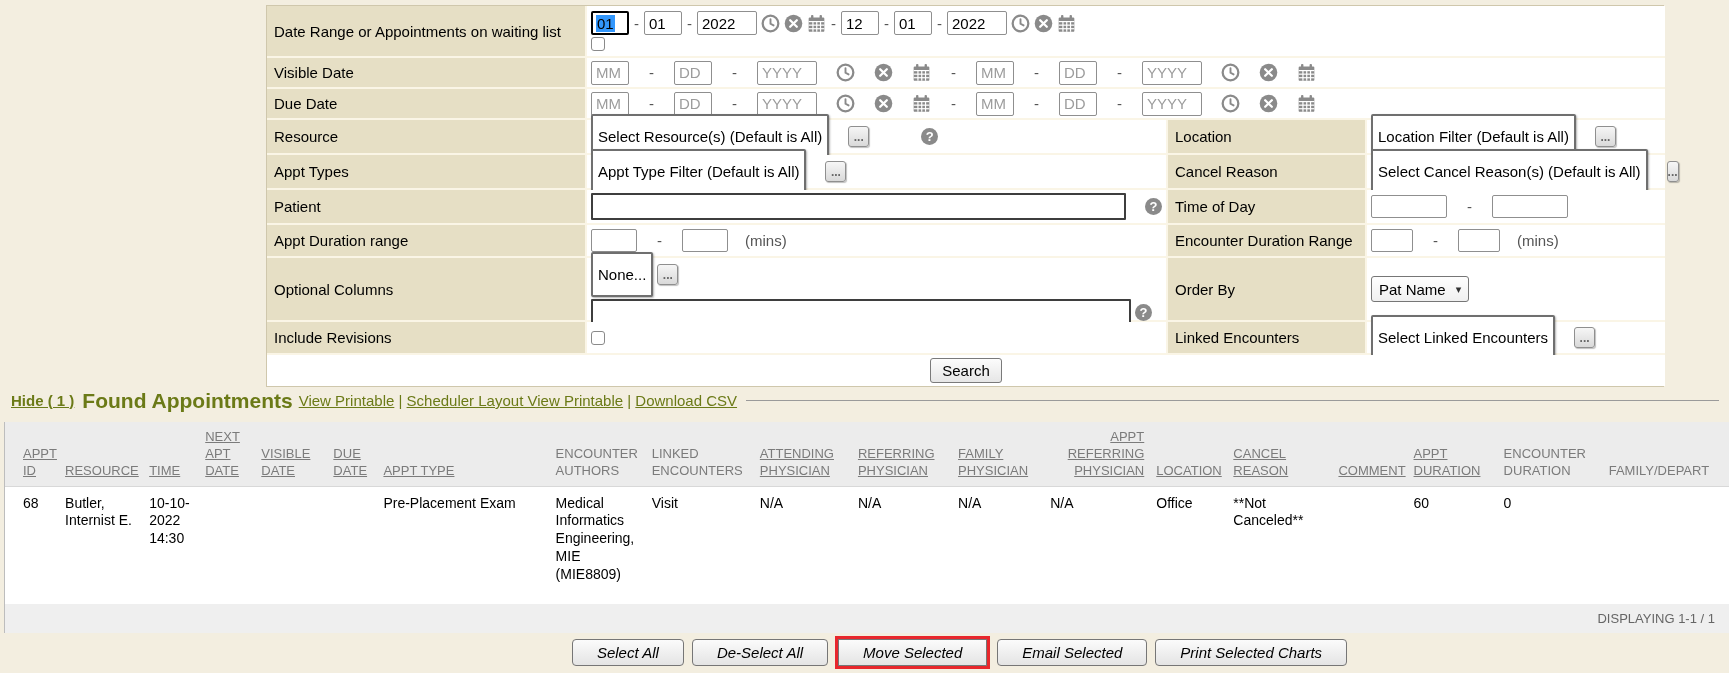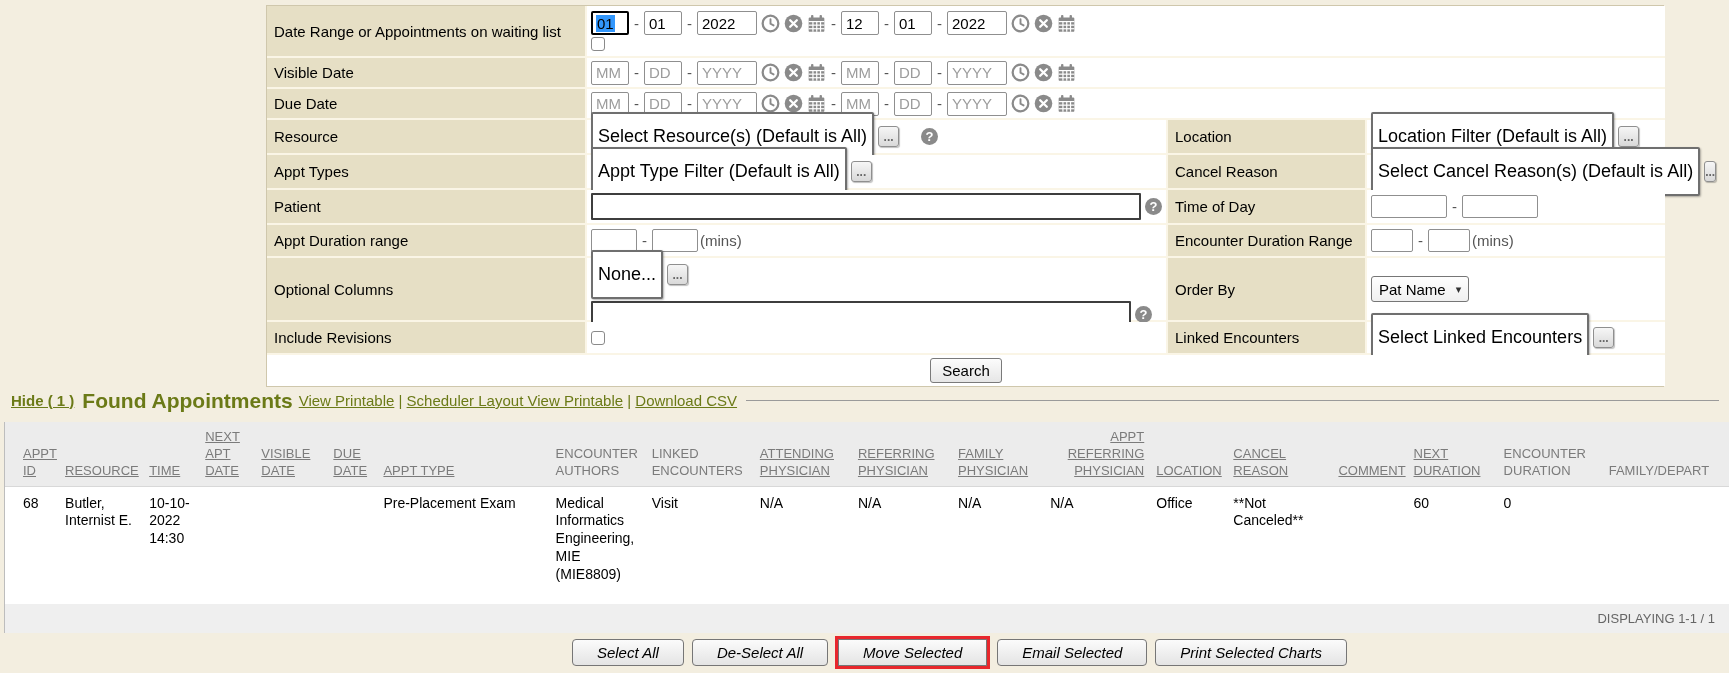--- a/index.html
+++ b/index.html
@@ -15,37 +15,37 @@
     position:absolute; left:266px; top:5px; width:1398px;
     display:grid;
     grid-template-columns:320px 579px 201px 298px;
     grid-template-rows:52px 31px 31px 35px 35px 35px 33px 64px 33px 31px;
     background:#fff;
     border:1px solid #cfc7ac;
   }
   .fl{ background:#e6dfc5; padding:0 7px; display:flex; align-items:center;
        border-bottom:2px solid #faf5e6; border-right:2px solid #faf5e6; }
   .fl.right{ border-left:2px solid #faf5e6; }
-  .fi{ background:#fff; display:flex; align-items:center; gap:4px; padding:0 4px;
+  .fi{ background:#fff; display:flex; align-items:center; gap:19px; padding:0 4px;
        border-bottom:2px solid #faf5e6; }
   .span-rest{ grid-column:2/5; }
   .span-all{ grid-column:1/5; justify-content:center; border-bottom:none; }
   .stack{ flex-direction:column; align-items:flex-start; justify-content:center; gap:2px; }
   .hline{ display:flex; align-items:center; gap:4px; }
   .di{ height:24px; border:1px solid #8f8f8f; border-radius:2px; padding:1px 4px;
        font-size:15px; width:38px; font-family:"Liberation Sans",sans-serif; }
   .di.year{ width:60px; }
   .di::placeholder{ color:#9c9c9c; }
   .di.focused{ border:2px solid #000; padding:0 3px; display:inline-flex; align-items:center; }
   .di.focused .sel{ background:#3297fd; padding:0 1px; }
   .icon{ width:19px; height:19px; flex:0 0 auto; }
   .dash{ color:#555; padding:0 1px; }
   .checkbox{ width:14px; height:14px; border:1px solid #8a8a8a; border-radius:3px; background:#fff; display:inline-block; }
   .filter-btn{ background:#fff; border:2px solid #6f6f6f; border-radius:2px; padding:12px 5px;
-       font-size:18px; font-family:"Liberation Sans",sans-serif;
+       font-size:15px; font-family:"Liberation Sans",sans-serif;
        box-shadow:1px 1px 2px rgba(0,0,0,.3); white-space:nowrap; cursor:pointer;}
   .more-btn{ width:21px; height:21px; background:linear-gradient(#f6f6f6,#d9d9d9);
        border:1px solid #8f8f8f; border-radius:3px; color:#666; font-weight:bold;
        font-size:12px; line-height:8px; box-shadow:1px 1px 1px rgba(0,0,0,.25); cursor:pointer;}
   .help{ width:17px; height:17px; border-radius:50%; background:#8a8a8a; color:#fff;
        font-weight:bold; font-size:13px; display:inline-flex; align-items:center;
        justify-content:center; flex:0 0 auto; }
   .help::after{ content:"?"; }
   .wide-input{ height:27px; border:2px solid #3e3e3e; border-radius:1px; width:553px;
        font-size:15px; padding:2px 4px; font-family:"Liberation Sans",sans-serif;}
@@ -364,21 +364,21 @@
             <th style="width: 172px;"><span class="sort">APPT TYPE</span></th>
             <th style="width: 96px;"><span>ENCOUNTER AUTHORS</span></th>
             <th style="width: 108px;"><span>LINKED ENCOUNTERS</span></th>
             <th style="width: 98px;"><span class="sort">ATTENDING PHYSICIAN</span></th>
             <th style="width: 100px;"><span class="sort">REFERRING PHYSICIAN</span></th>
             <th style="width: 92px;"><span class="sort">FAMILY PHYSICIAN</span></th>
             <th style="width: 106px; text-align: right;"><span class="sort">APPT REFERRING PHYSICIAN</span></th>
             <th style="width: 77px;"><span class="sort">LOCATION</span></th>
             <th style="width: 105px;"><span class="sort">CANCEL REASON</span></th>
             <th style="width: 75px;"><span class="sort">COMMENT</span></th>
-            <th style="width: 90px;"><span class="sort">NEXT DURATION</span></th>
+            <th style="width: 90px;"><span class="sort">APPT DURATION</span></th>
             <th style="width: 105px;"><span>ENCOUNTER DURATION</span></th>
             <th style="width: 120px;"><span>FAMILY/DEPART</span></th>
           </tr>
       </thead>
       <tbody>
           <tr>
             <td>68</td>
             <td>Butler, Internist E.</td>
             <td>10-10-2022 14:30</td>
             <td></td>

